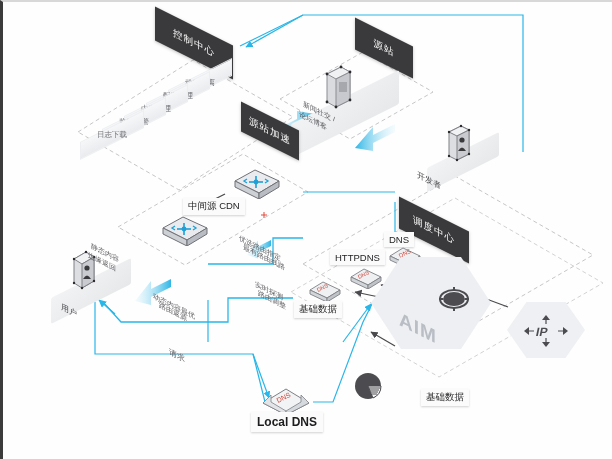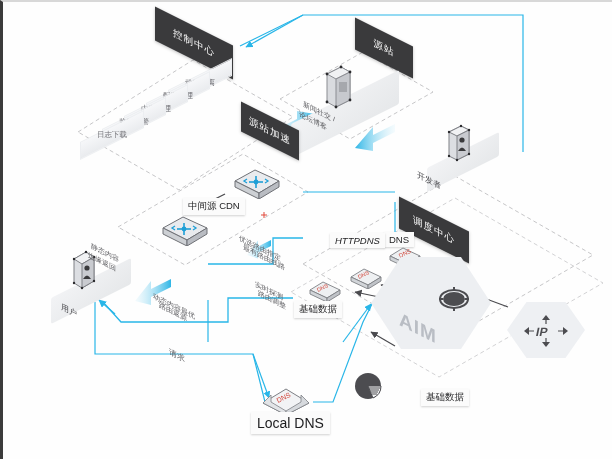--- a/index.html
+++ b/index.html
@@ -24,21 +24,21 @@
     display:flex;align-items:center;justify-content:center;
     transform:skewY(26.5deg);
     box-shadow:0 1px 3px rgba(0,0,0,.25);
   }
   
   .pill{
     position:absolute;background:#fbfbfb;color:#1d1d1f;
     font-size:9.5px;padding:2px 5px;white-space:nowrap;
     box-shadow:0 1px 2px rgba(0,0,0,.18);
   }
-  .pill.big{font-size:14px;padding:3px 6px;}
+  .pill.big{font-size:12px;padding:3px 6px;font-weight:bold;}
   
   .isotext{
     position:absolute;color:#5a5a5e;font-size:7px;line-height:1.25;
     white-space:nowrap;transform-origin:left top;
     transform:skewY(26.5deg) ;
   }
   
   .ctrl-slab{
     position:absolute;background:linear-gradient(180deg,#f6f7f9,#e9ebee);
     border:1px solid #eceef1;
@@ -278,21 +278,21 @@
   <div class="pill" style="left:381px;top:230px;">DNS</div>
   <div class="abs" style="left:385px;top:244px;width:34px;height:22px;">
     <svg width="34" height="22" viewBox="0 0 34 22">
       <polygon points="2,10 15,2 32,10 19,18" fill="#eef0f2" stroke="#7e8085" stroke-width="0.9"></polygon>
       <polygon points="2,10 2,14 19,22 19,18" fill="#d2d5d9" stroke="#7e8085" stroke-width="0.9"></polygon>
       <polygon points="19,18 19,22 32,14 32,10" fill="#c0c3c8" stroke="#7e8085" stroke-width="0.9"></polygon>
       <text x="12" y="12" font-size="6" fill="#d2453a" transform="rotate(-26 12 12)">DNS</text>
     </svg>
   </div>
 
-  <div class="pill" style="left:327px;top:231px;font-style:italic;">HTTPDNS</div>
+  <div class="pill" style="left:327px;top:248px;">HTTPDNS</div>
   <div class="abs" style="left:346px;top:265px;width:34px;height:22px;">
     <svg width="34" height="22" viewBox="0 0 34 22">
       <polygon points="2,10 15,2 32,10 19,18" fill="#eef0f2" stroke="#7e8085" stroke-width="0.9"></polygon>
       <polygon points="2,10 2,14 19,22 19,18" fill="#d2d5d9" stroke="#7e8085" stroke-width="0.9"></polygon>
       <polygon points="19,18 19,22 32,14 32,10" fill="#c0c3c8" stroke="#7e8085" stroke-width="0.9"></polygon>
       <text x="10" y="12" font-size="5.5" fill="#d2453a" transform="rotate(-26 10 12)">DNS</text>
     </svg>
   </div>
 
   <div class="abs" style="left:305px;top:278px;width:34px;height:22px;">

